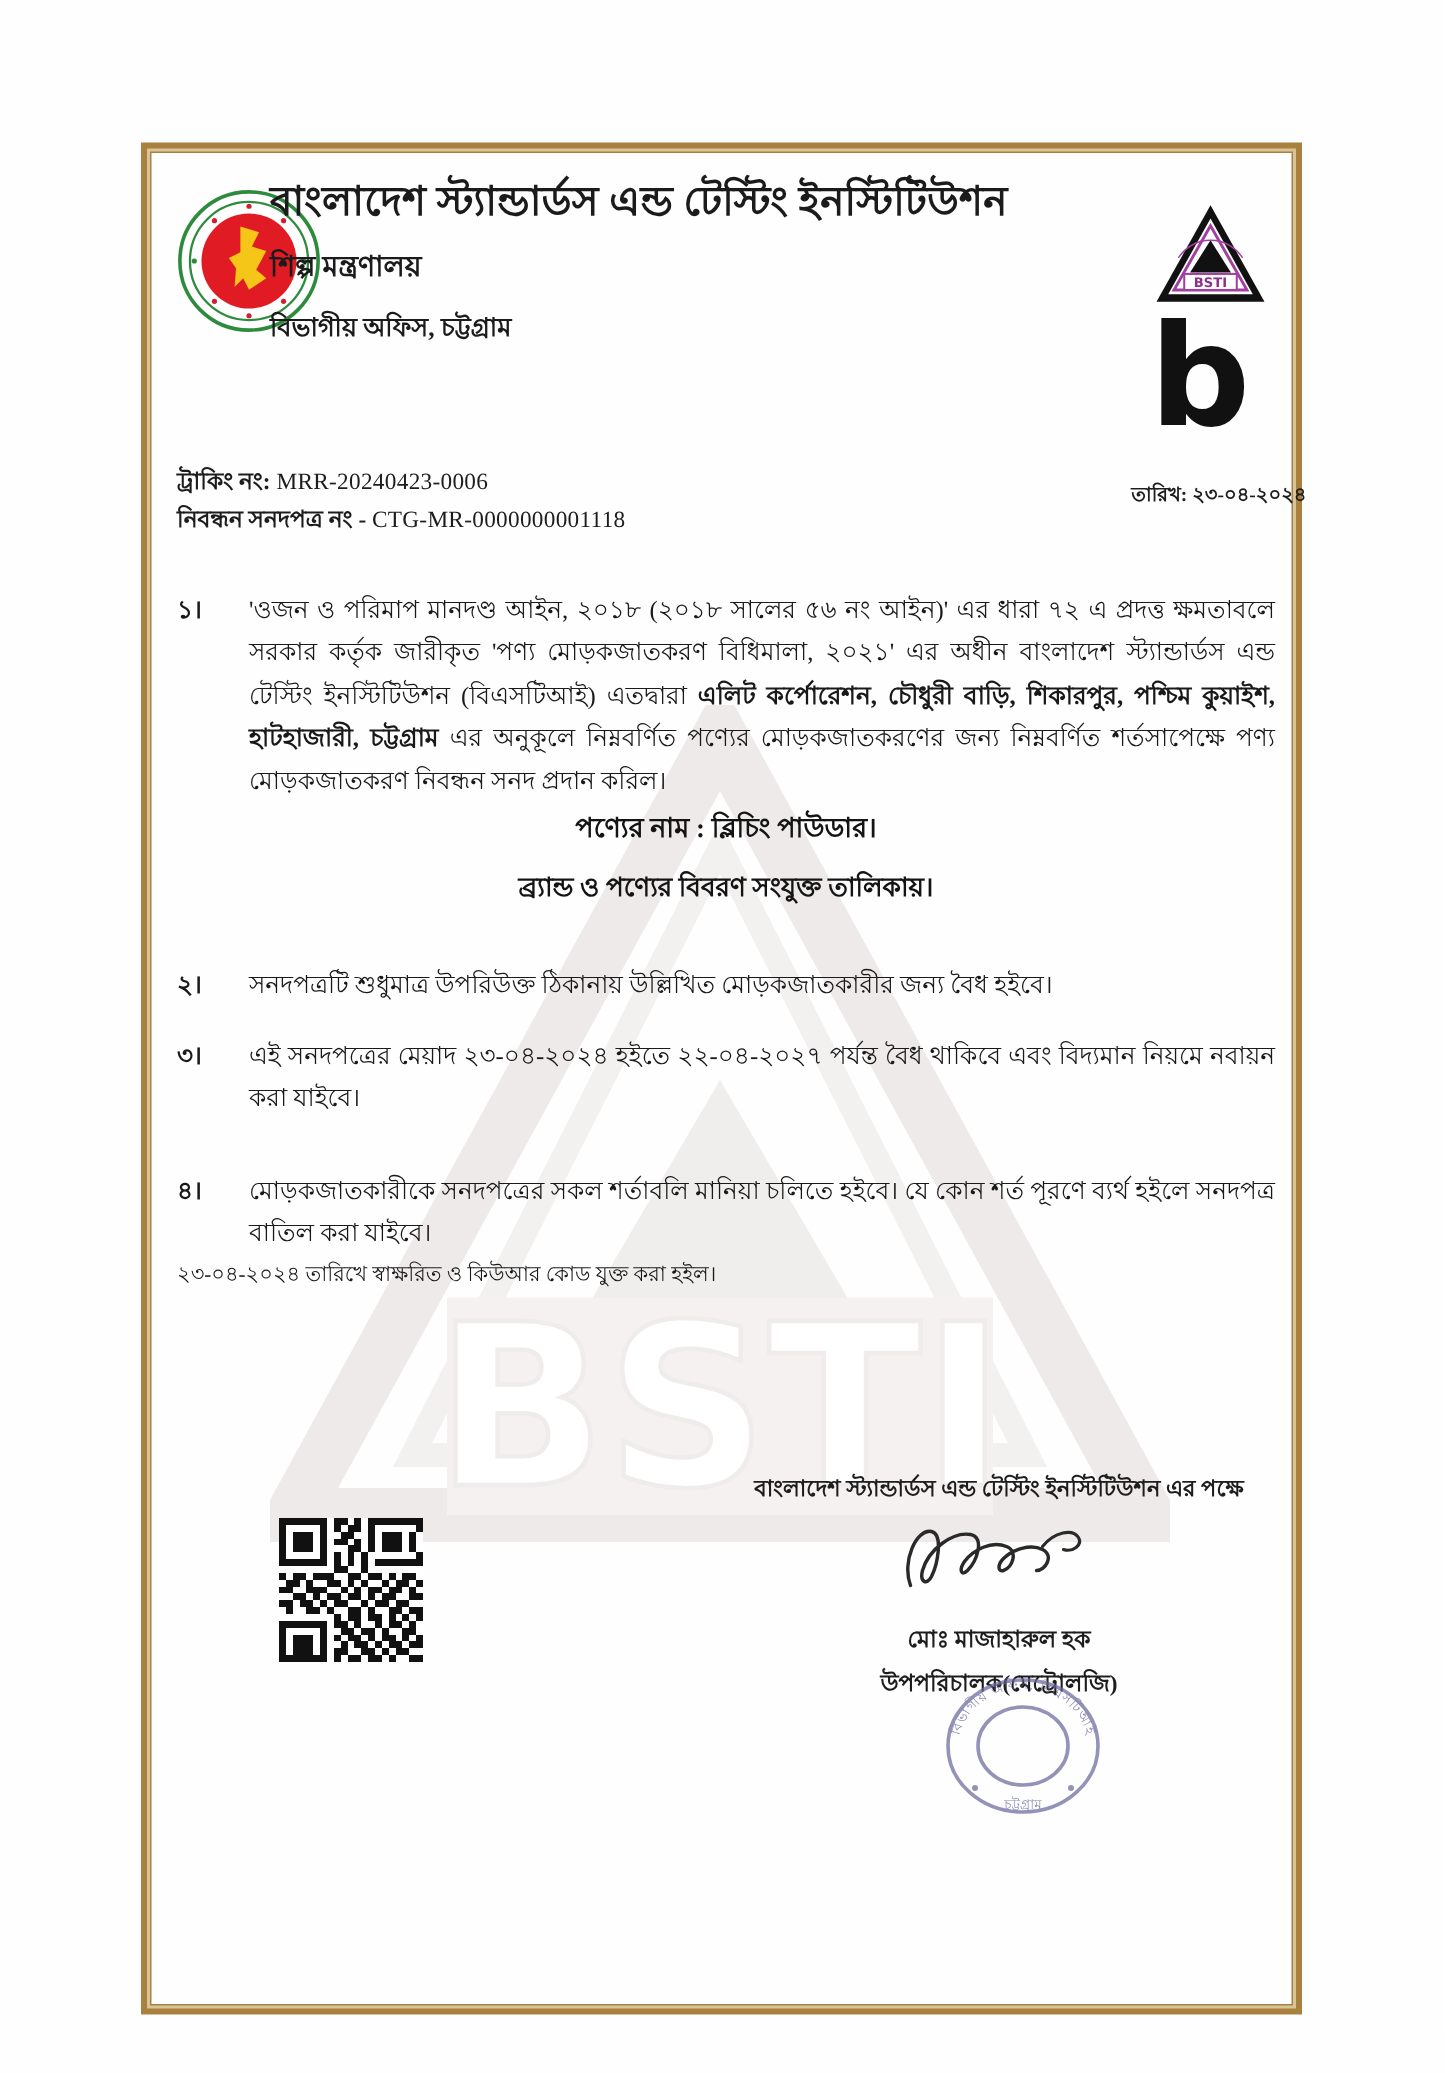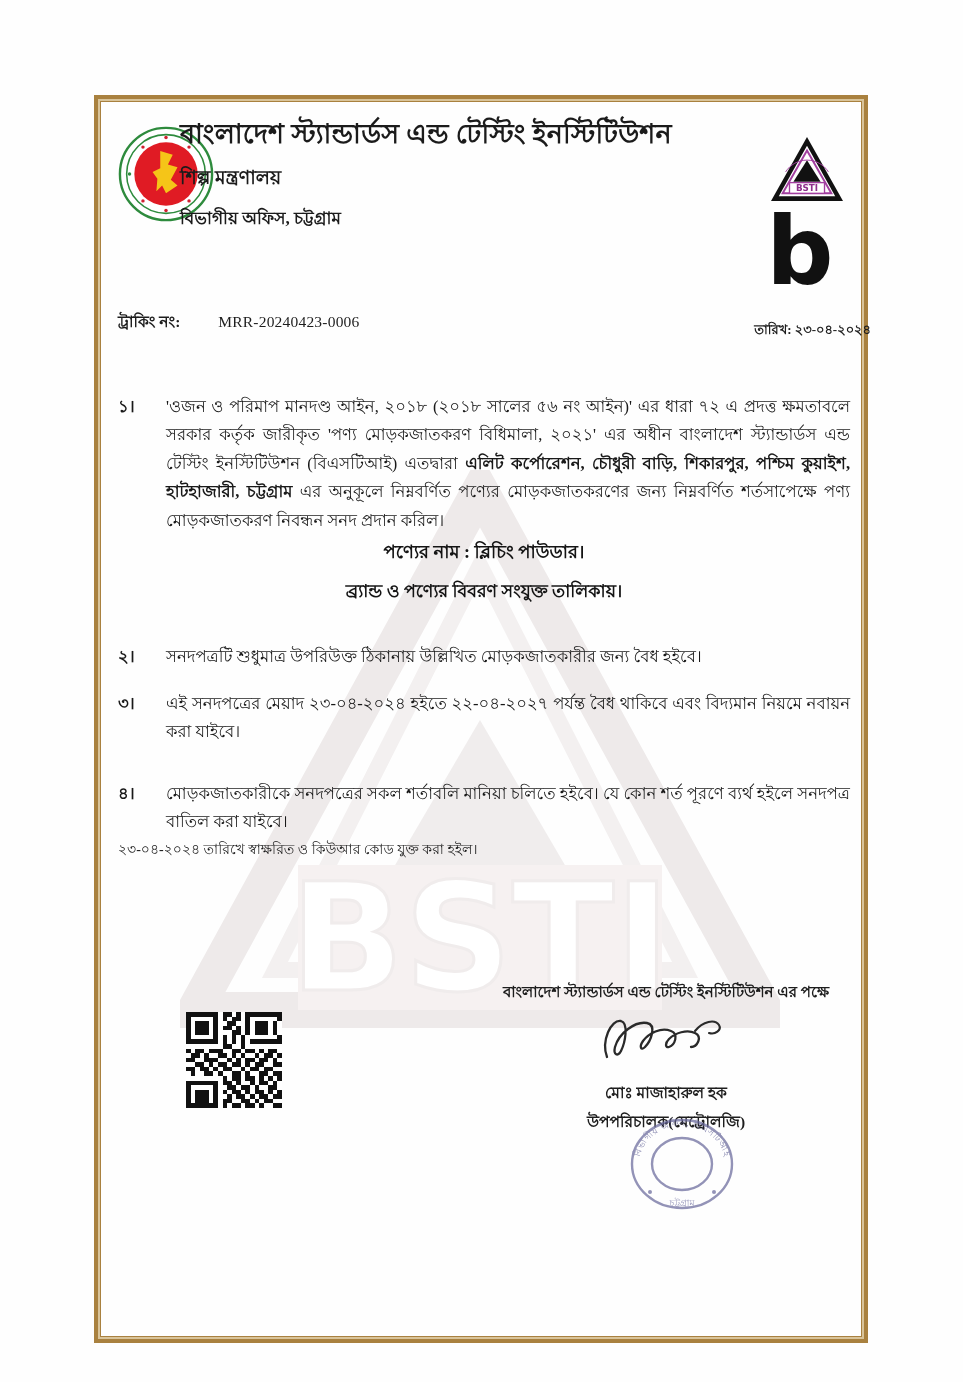--- a/index.html
+++ b/index.html
@@ -127,21 +127,20 @@
     top: 309px;
     font-size: 15.5px;
     color: #1d1d1d;
     line-height: 1.62;
   }
   .ref-left .row { white-space: nowrap; }
   .ref-left .bn { font-weight: 600; text-align: center; }
   .ref-left .mono {
     font-family: "Liberation Serif", serif;
     letter-spacing: 0.2px;
-    margin-left: 34px;
   }
   .ref-right {
     position: absolute;
     right: 92px;
     top: 320px;
     font-size: 13px;
     font-weight: 600;
     color: #1d1d1d;
     white-space: nowrap;
   }
@@ -291,20 +290,24 @@
     <div class="head-block">
       <div class="org-title">বাংলাদেশ স্ট্যান্ডার্ডস এন্ড টেস্টিং ইনস্টিটিউশন</div>
       <div class="ministry">শিল্প মন্ত্রণালয়</div>
       <div class="office">বিভাগীয় অফিস, চট্টগ্রাম</div>
     </div>
 
     <div class="ref-left">
       <div class="row">
         <span class="bn">ট্রাকিং নং:</span>
         <span class="mono">MRR-20240423-0006</span>
+      </div>
+      <div class="row">
+        <span class="bn">নিবন্ধন সনদপত্র নং -</span>
+        <span class="mono">CTG-MR-0000000001118</span>
       </div>
     </div>
 
     <div class="ref-right">
       <span>তারিখ:</span>
       <span>২৩-০৪-২০২৪</span>
     </div>
 
     <div class="clause" id="clause1">
       <span class="num">১।</span>

